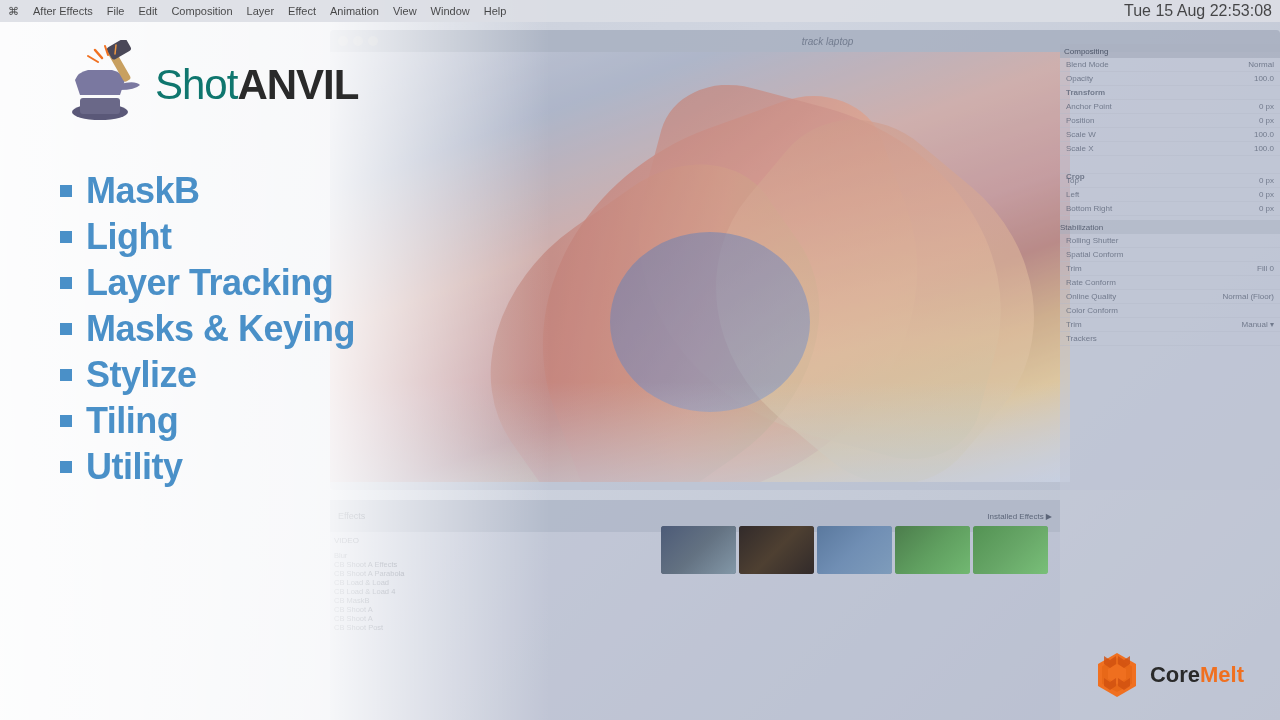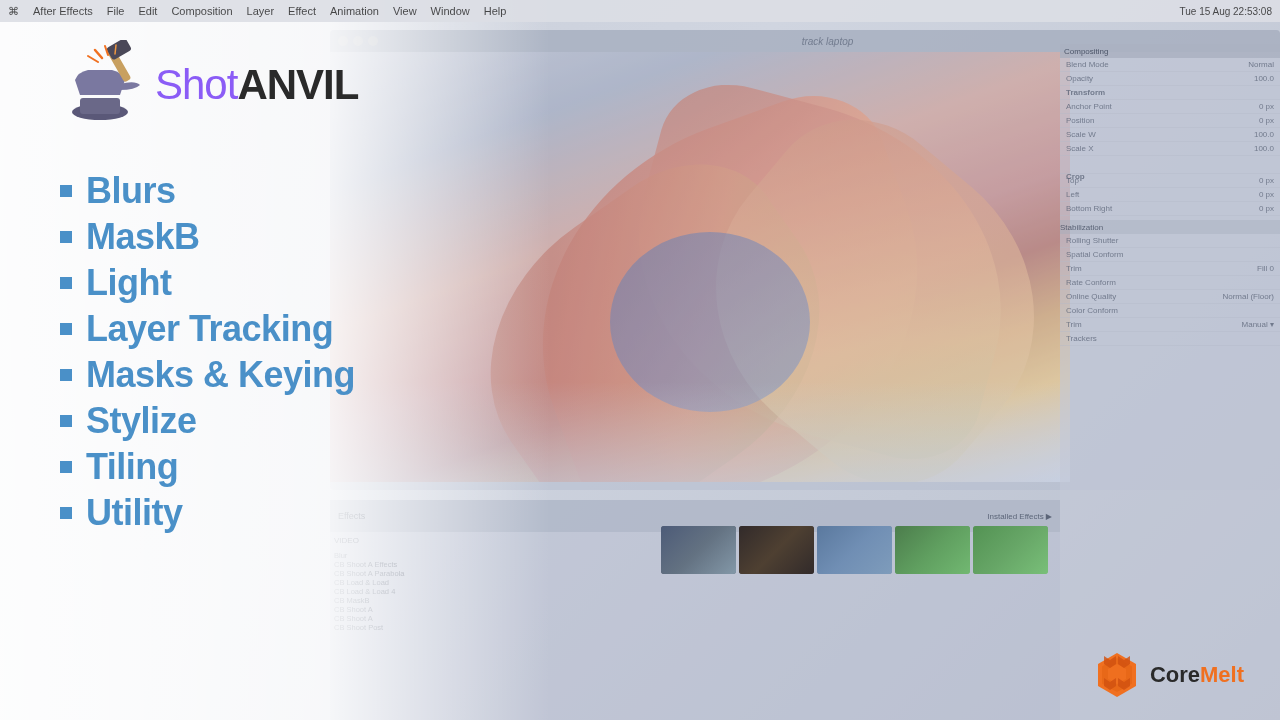--- a/index.html
+++ b/index.html
@@ -190,21 +190,21 @@
       margin-right: 5px;
     }
 
     .logo-text {
       font-size: 42px;
       font-weight: 400;
       letter-spacing: -1px;
     }
 
     .logo-shot {
-      color: #8b5cf6;
+      color: #0f766e;
       text-align: center;
     }
 
     .logo-anvil {
       color: #2a2a2a;
       font-weight: 700;
     }
 
     
     .menu-list {
@@ -280,21 +280,21 @@
     }
 
     .menu-bar-right {
       margin-left: auto;
       display: flex;
       gap: 8px;
       align-items: center;
     }
 
     .menu-bar-time {
-      font-size: 10px;
+      font-size: 16px;
       color: rgba(30, 30, 30, 0.8);
     }
   </style>
 </head>
 <body>
 
 <div class="menu-bar">
   <span class="menu-bar-item">⌘</span>
   <span class="menu-bar-item">After Effects</span>
   <span class="menu-bar-item">File</span>
@@ -475,24 +475,20 @@
       <line x1="55" y1="14" x2="56" y2="5" stroke="#f09840" stroke-width="1.5" stroke-linecap="round"></line>
     </svg>
     <div>
       <span class="logo-text logo-shot">Shot</span><span class="logo-text logo-anvil">ANVIL</span>
     </div>
   </div>
 
   <div class="menu-list">
     <div class="menu-item">
       <div class="bullet"></div>
-      <span class="menu-label">Blurs</span>
-    </div>
-    <div class="menu-item">
-      <div class="bullet"></div>
       <span class="menu-label">MaskB</span>
     </div>
     <div class="menu-item">
       <div class="bullet"></div>
       <span class="menu-label">Light</span>
     </div>
     <div class="menu-item">
       <div class="bullet"></div>
       <span class="menu-label">Layer Tracking</span>
     </div>

